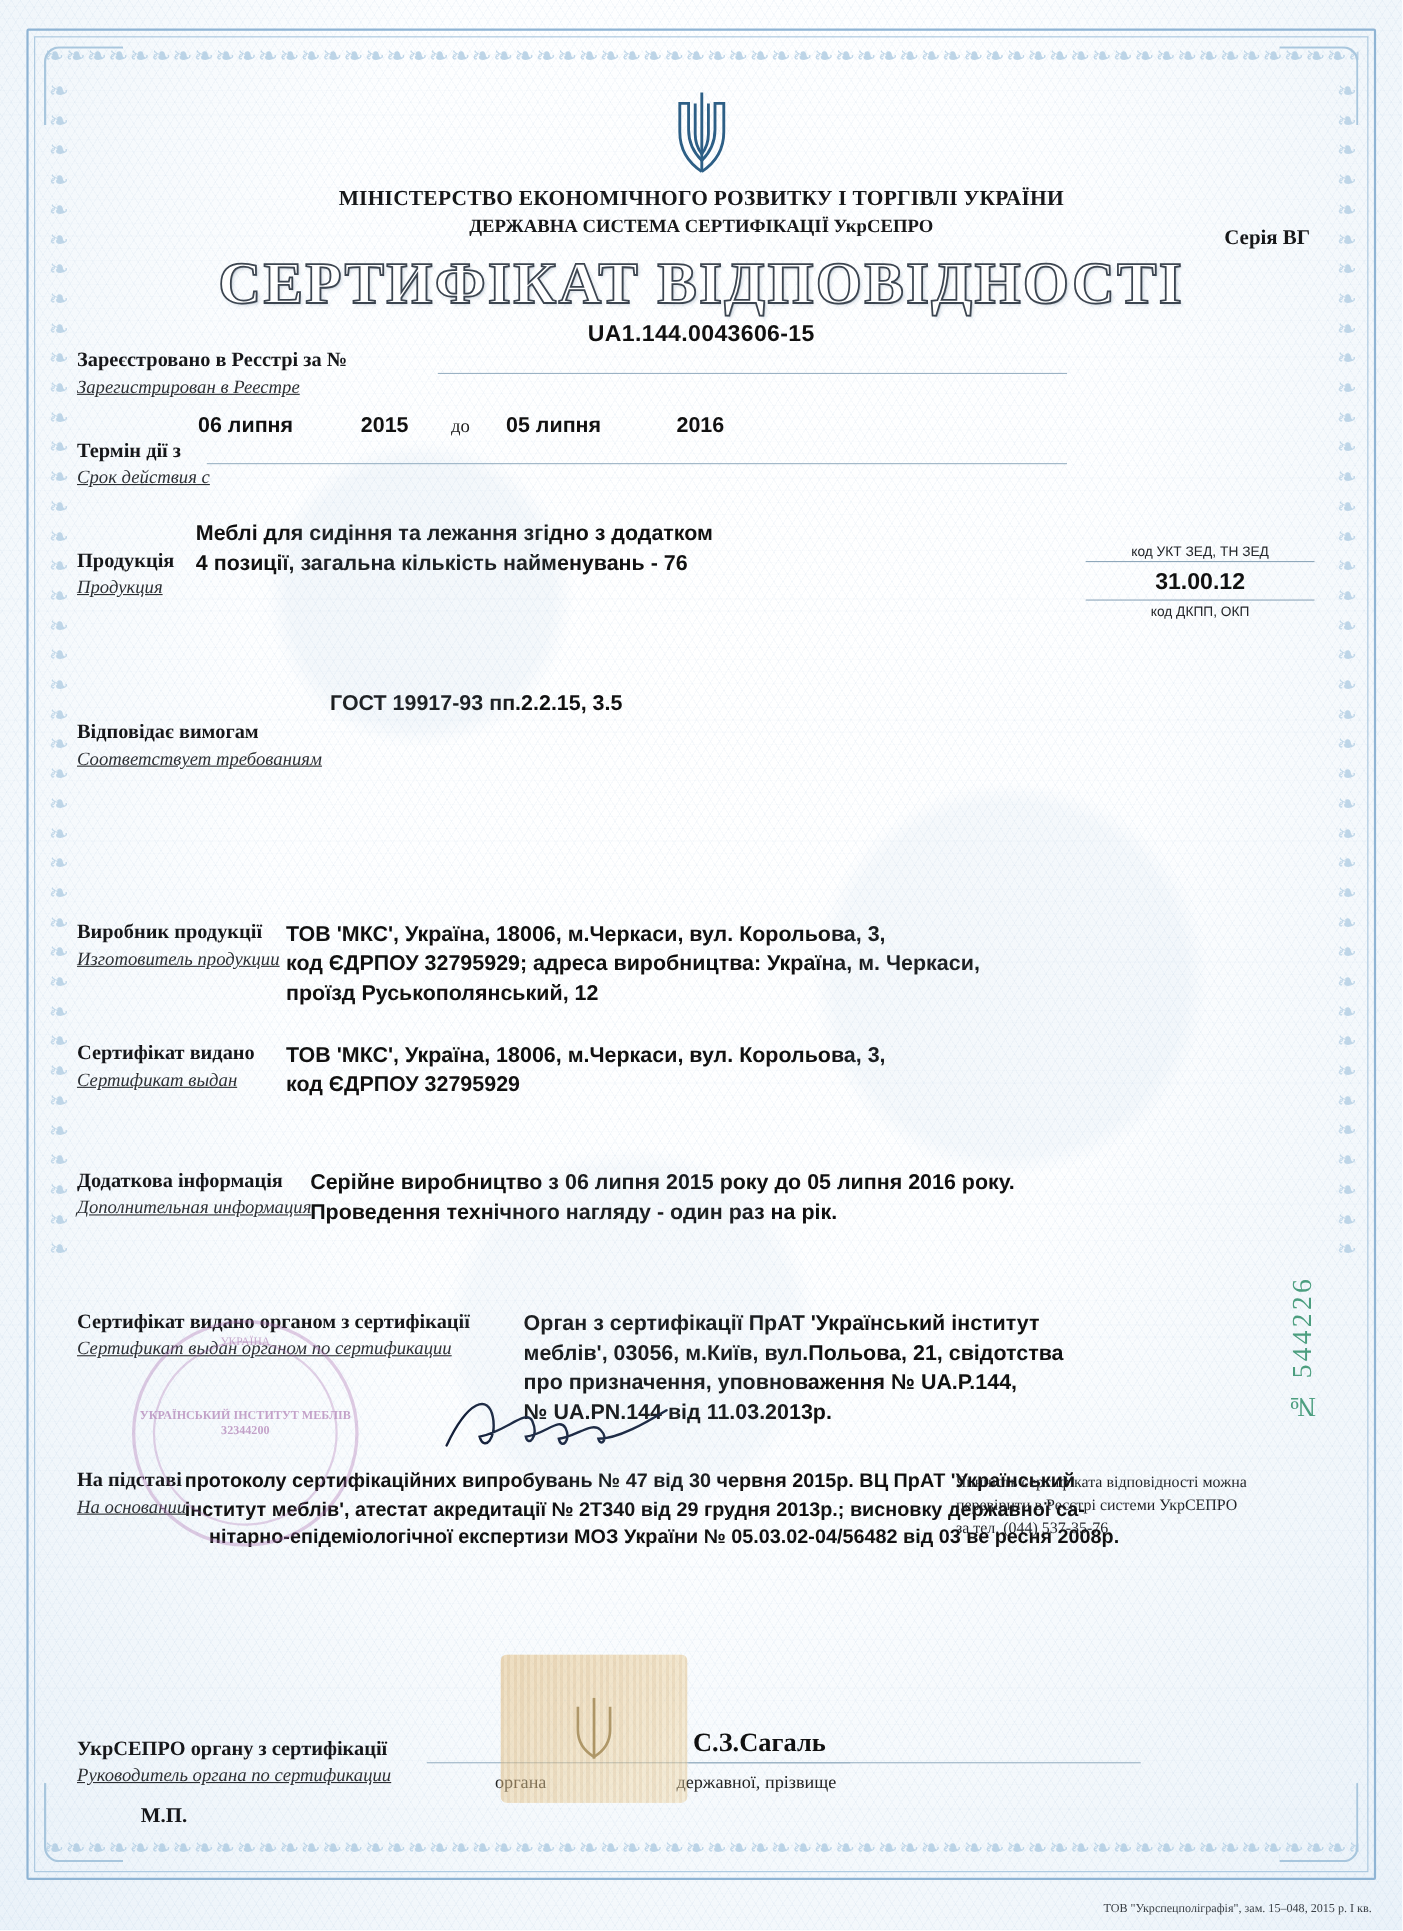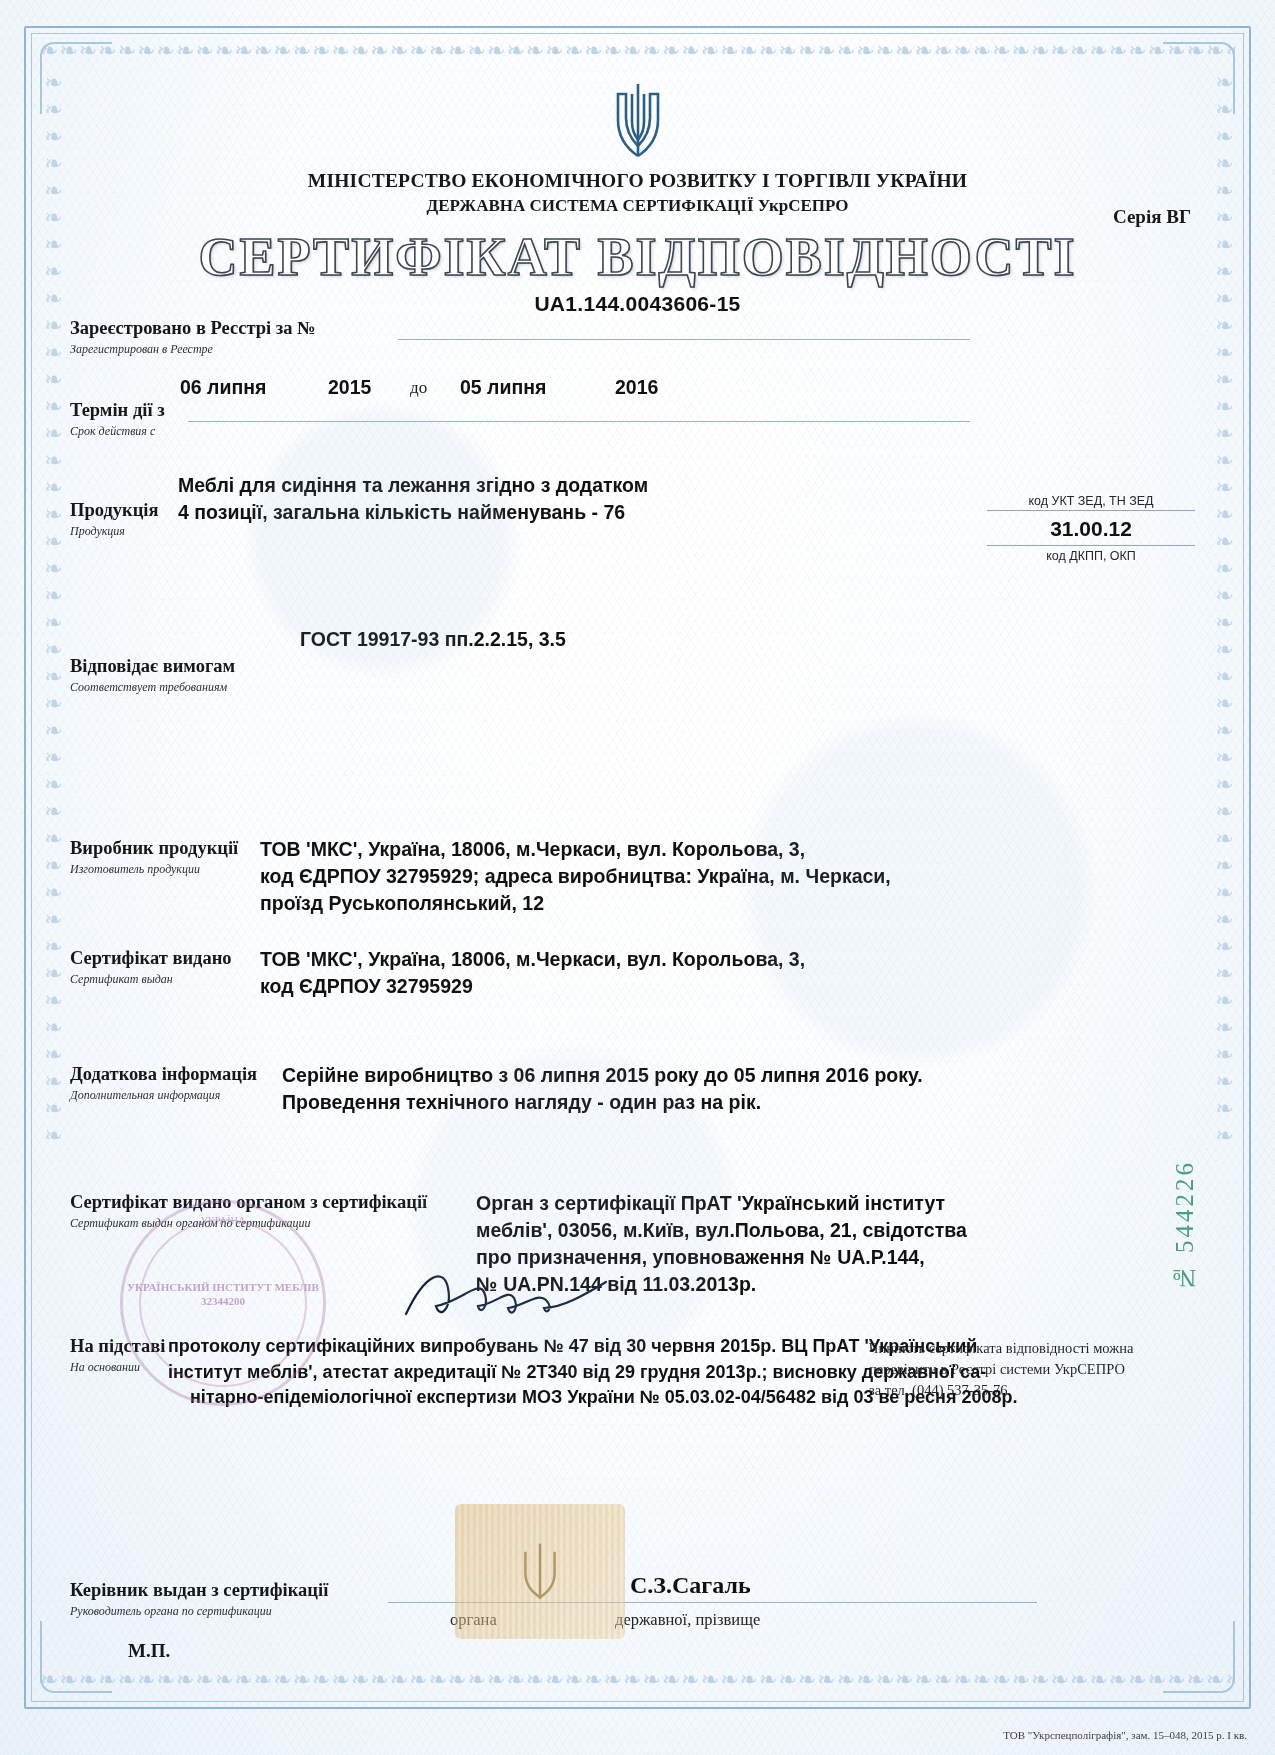--- a/index.html
+++ b/index.html
@@ -159,23 +159,24 @@
   .lbl-ua {
     font-family: "Liberation Serif", serif;
     font-weight: bold;
     font-size: 18.5px;
     color: #16171a;
     white-space: nowrap;
   }
   .lbl-ru {
     font-family: "Liberation Serif", serif;
     font-style: italic;
-    font-size: 12px;
+    font-size: 17px;
     color: #2c2f33;
     white-space: nowrap;
+    text-decoration: underline;
   }
   .value {
     font-family: "Liberation Sans", sans-serif;
     font-weight: bold;
     font-size: 19.5px;
     color: #111;
     line-height: 1.38;
   }
   .rule {
     border-bottom: 1px solid #9bb2c4;
@@ -504,21 +505,21 @@
       <div class="lbl-ua">На підставі</div>
       <div class="lbl-ru">На основании</div>
       <div class="value">
         <div>протоколу сертифікаційних випробувань № 47 від 30 червня 2015р. ВЦ ПрАТ 'Український</div>
         <div class="l2">інститут меблів', атестат акредитації  № 2Т340 від 29 грудня 2013р.; висновку державної са-</div>
         <div class="l3">нітарно-епідеміологічної експертизи МОЗ України № 05.03.02-04/56482 від 03 ве ресня 2008р.</div>
       </div>
     </div>
 
     <div class="row sign-row">
-      <div class="lbl-ua">Керівник выдан з сертифікації</div>
+      <div class="lbl-ua">УкрСЕПРО органу з сертифікації</div>
       <div class="lbl-ru">Руководитель органа по сертификации</div>
       <div class="sig-rule1"></div>
       <div class="sig-rule2"></div>
       <div class="sig-name">С.З.Сагаль</div>
       <div class="cap-sign">органа</div>
       <div class="cap-init">державної, прізвище</div>
       <div class="mp">М.П.</div>
     </div>
 
     <div class="verify">

